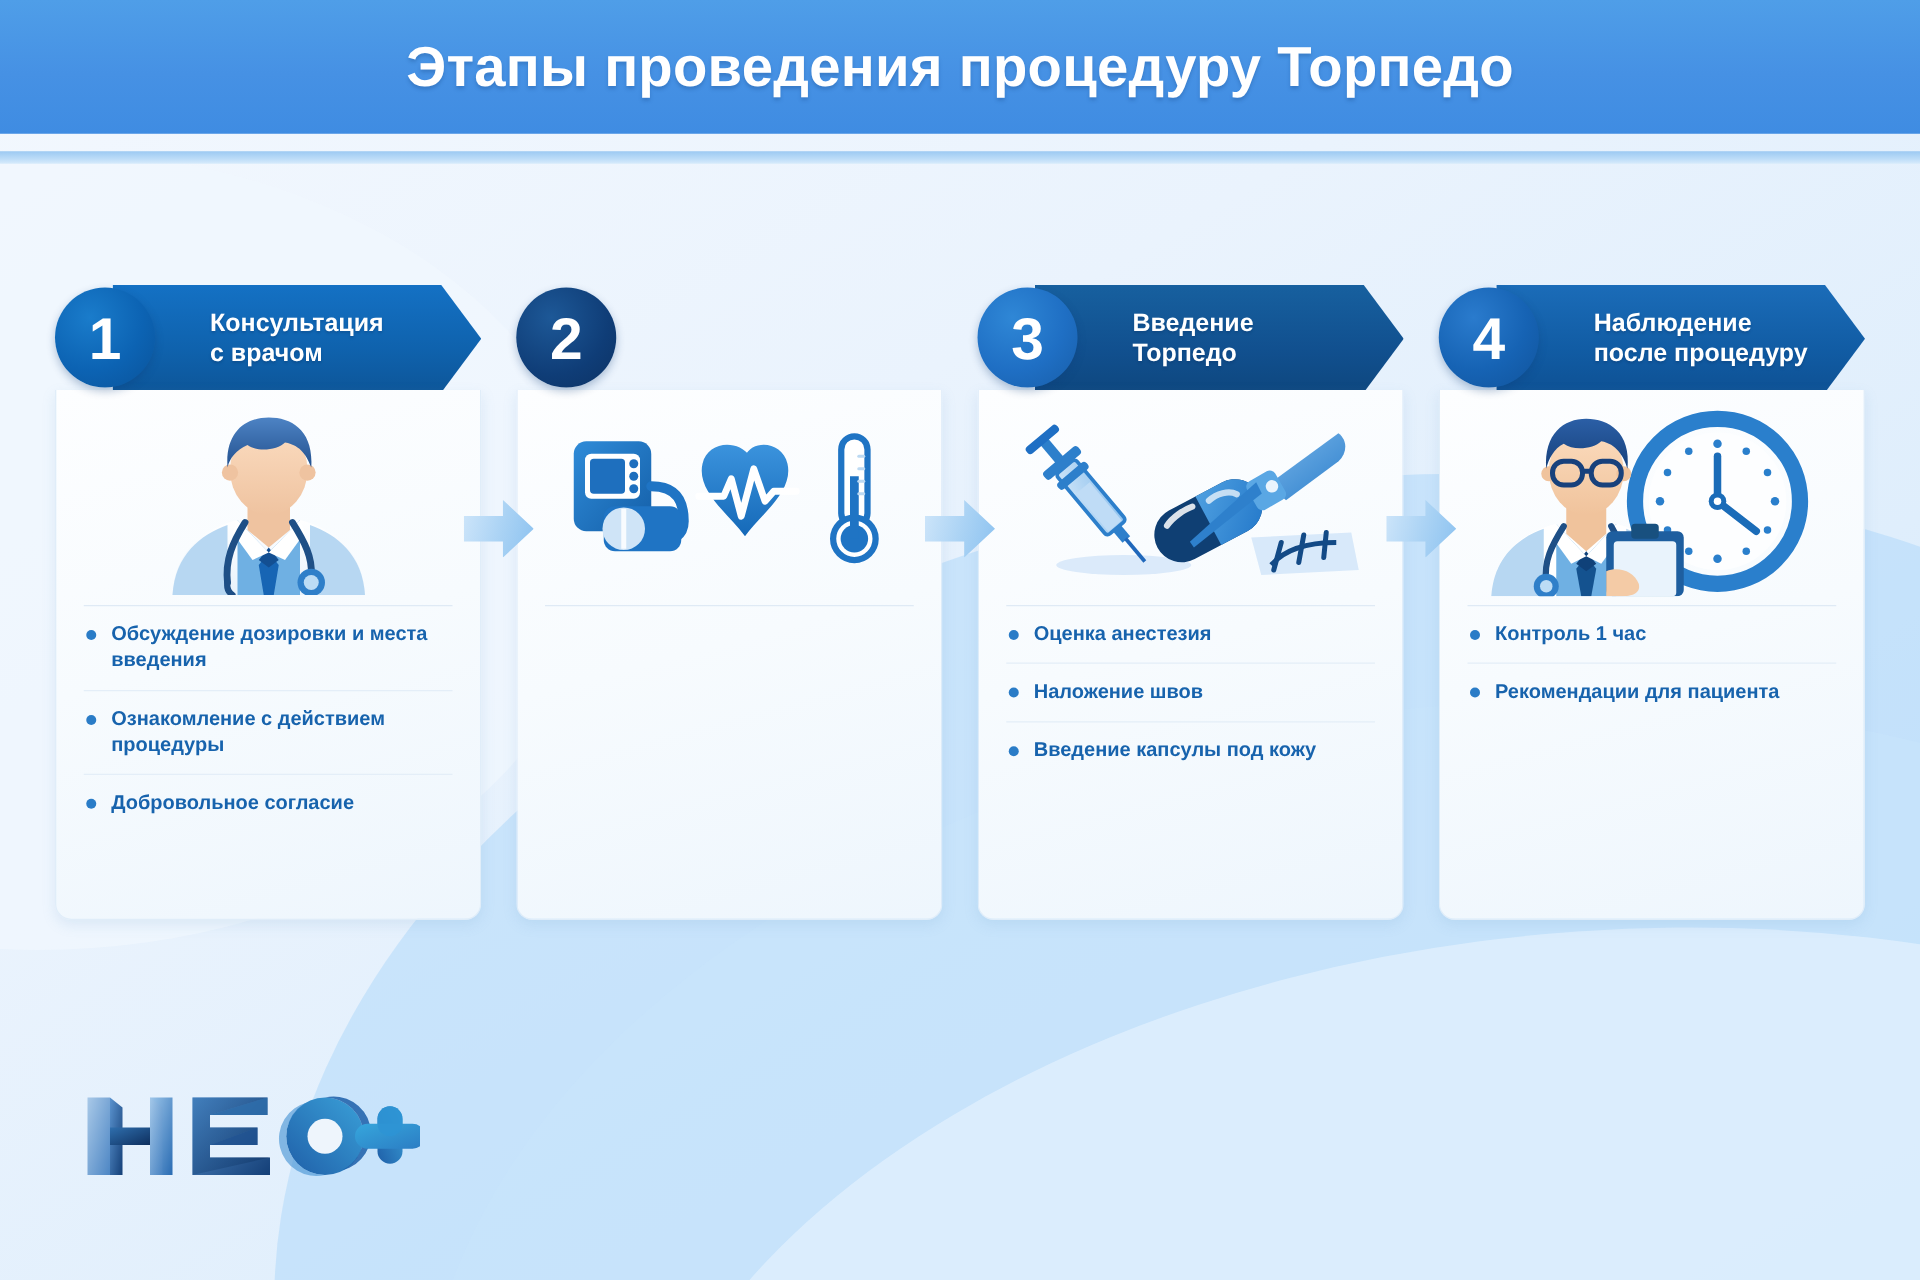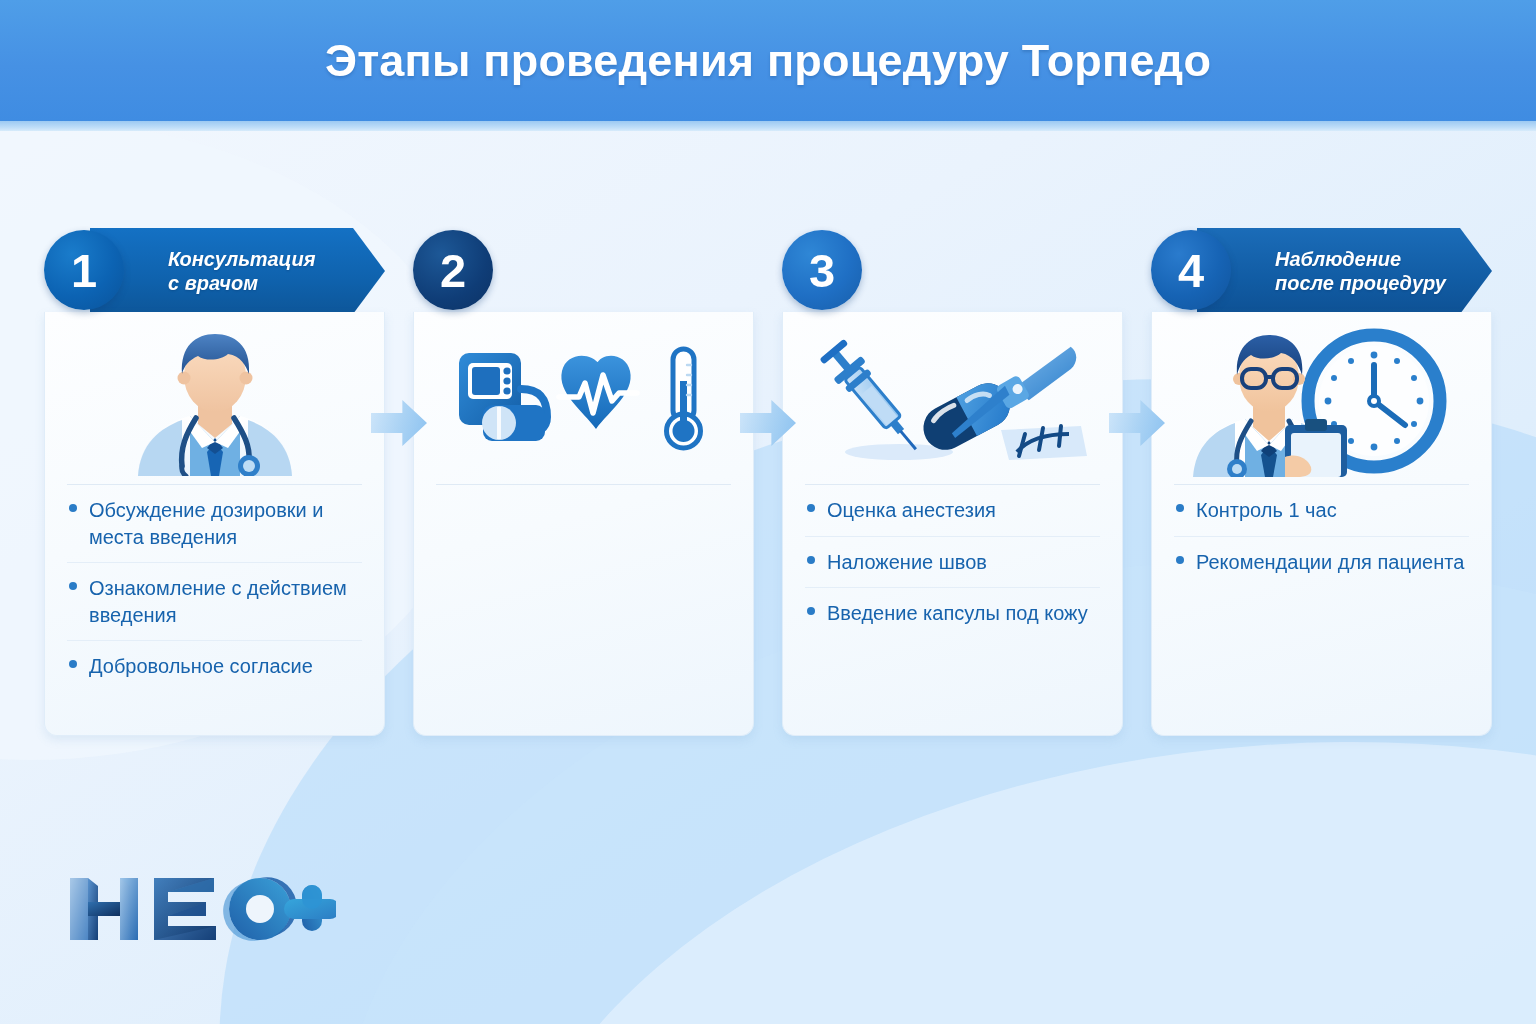--- a/index.html
+++ b/index.html
@@ -40,21 +40,21 @@
     transform:rotate(-4deg);
   }
   .bg-arc.a4 {
     width:900px; height:640px;
     left:-420px; top:120px;
     background:rgba(240,247,254,.75);
   }
 
   
   .header {
-    position:absolute; left:0; top:0; width:1536px; height:121px;
+    position:absolute; left:0; top:0; width:1536px; height:107px;
     background:linear-gradient(180deg,#4f9ee8 0%,#4691e4 55%,#3f8ce2 100%);
     display:flex; align-items:center; justify-content:center;
     z-index:6;
   }
   .header-title {
     color:#ffffff;
     font-size:45px;
     font-weight:bold;
     letter-spacing:.2px;
     text-shadow:0 2px 3px rgba(20,70,130,.28);
@@ -89,21 +89,20 @@
     display:flex; align-items:center;
     padding-left:78px;
     color:#fff;
     -webkit-clip-path:polygon(0 0, calc(100% - 32px) 0, 100% 50%, calc(100% - 32px) 100%, 0 100%);
     clip-path:polygon(0 0, calc(100% - 32px) 0, 100% 50%, calc(100% - 32px) 100%, 0 100%);
   }
   .step-banner-text {
     font-size:20px; font-weight:bold; line-height:1.22;
     text-shadow:0 1px 2px rgba(10,50,100,.32);
     white-space:pre-line;
-    font-style:italic;
   }
   .step-num {
     position:absolute; left:0; top:2px;
     width:80px; height:80px; border-radius:50%;
     display:flex; align-items:center; justify-content:center;
     color:#fff; font-size:47px; font-weight:bold; line-height:1;
     box-shadow:0 3px 7px rgba(14,60,120,.30);
     z-index:3;
   }
 
@@ -126,22 +125,22 @@
   .step-list {
     list-style:none;
     margin:0 22px;
     border-top:1px solid #dfeaf5;
   }
   .step-list li {
     position:relative;
     padding:12px 4px 12px 22px;
     border-bottom:1px solid #e4eef8;
     color:#1763ad;
-    font-size:20px;
-    font-weight:normal;
+    font-size:16px;
+    font-weight:bold;
     line-height:1.33;
   }
   .step-list li:last-child { border-bottom:none; }
   .bullet-dot {
     position:absolute; left:2px; top:19px;
     width:8px; height:8px; border-radius:50%;
     background:#2a7cc7;
   }
 
   
@@ -234,21 +233,21 @@
 
             <path d="M86 92 C76 108 70 122 72 140" stroke="#1e4f86" stroke-width="5.5" fill="none" stroke-linecap="round"></path>
             <path d="M124 92 C134 108 140 120 139 134" stroke="#1e4f86" stroke-width="5.5" fill="none" stroke-linecap="round"></path>
             <circle cx="139" cy="140" r="11" fill="#2f7fc9"></circle>
             <circle cx="139" cy="140" r="6" fill="#bcdcf5"></circle>
             <path d="M72 140 a10 10 0 0 0 4 10" stroke="#1e4f86" stroke-width="5" fill="none" stroke-linecap="round"></path>
           </svg>
         </div>
         <ul class="step-list">
           <li><span class="bullet-dot"></span><span>Обсуждение дозировки и места введения</span></li>
-          <li><span class="bullet-dot"></span><span>Ознакомление с действием введения</span></li>
+          <li><span class="bullet-dot"></span><span>Ознакомление с действием процедуры</span></li>
           <li><span class="bullet-dot"></span><span>Добровольное согласие</span></li>
         </ul>
       </div>
     </div>
 
     <div class="arrow-gap">
       <div class="arrow"></div>
     </div>
 
     <div class="step">
@@ -299,20 +298,24 @@
         <ul class="step-list">
         </ul>
       </div>
     </div>
 
     <div class="arrow-gap">
       <div class="arrow"></div>
     </div>
 
     <div class="step">
+      <div class="step-banner" style="background:linear-gradient(180deg,#17609f 0%,#11508f 60%,#0e477f 100%);">
+        <div class="step-banner-text">Введение
+Торпедо</div>
+      </div>
       <div class="step-num" style="background:radial-gradient(circle at 35% 30%,#2f87d6 0%,#1f6fc4 55%,#185ea9 100%);">3</div>
 
       <div class="step-card">
         <div class="step-illus">
           <svg width="280" height="135" viewBox="0 0 280 135" aria-hidden="true">
             <defs>
               <linearGradient id="syr3" x1="0" y1="0" x2="1" y2="1">
                 <stop offset="0" stop-color="#cde4f8"></stop>
                   <stop offset="1" stop-color="#8fc2ee"></stop>
               </linearGradient>

